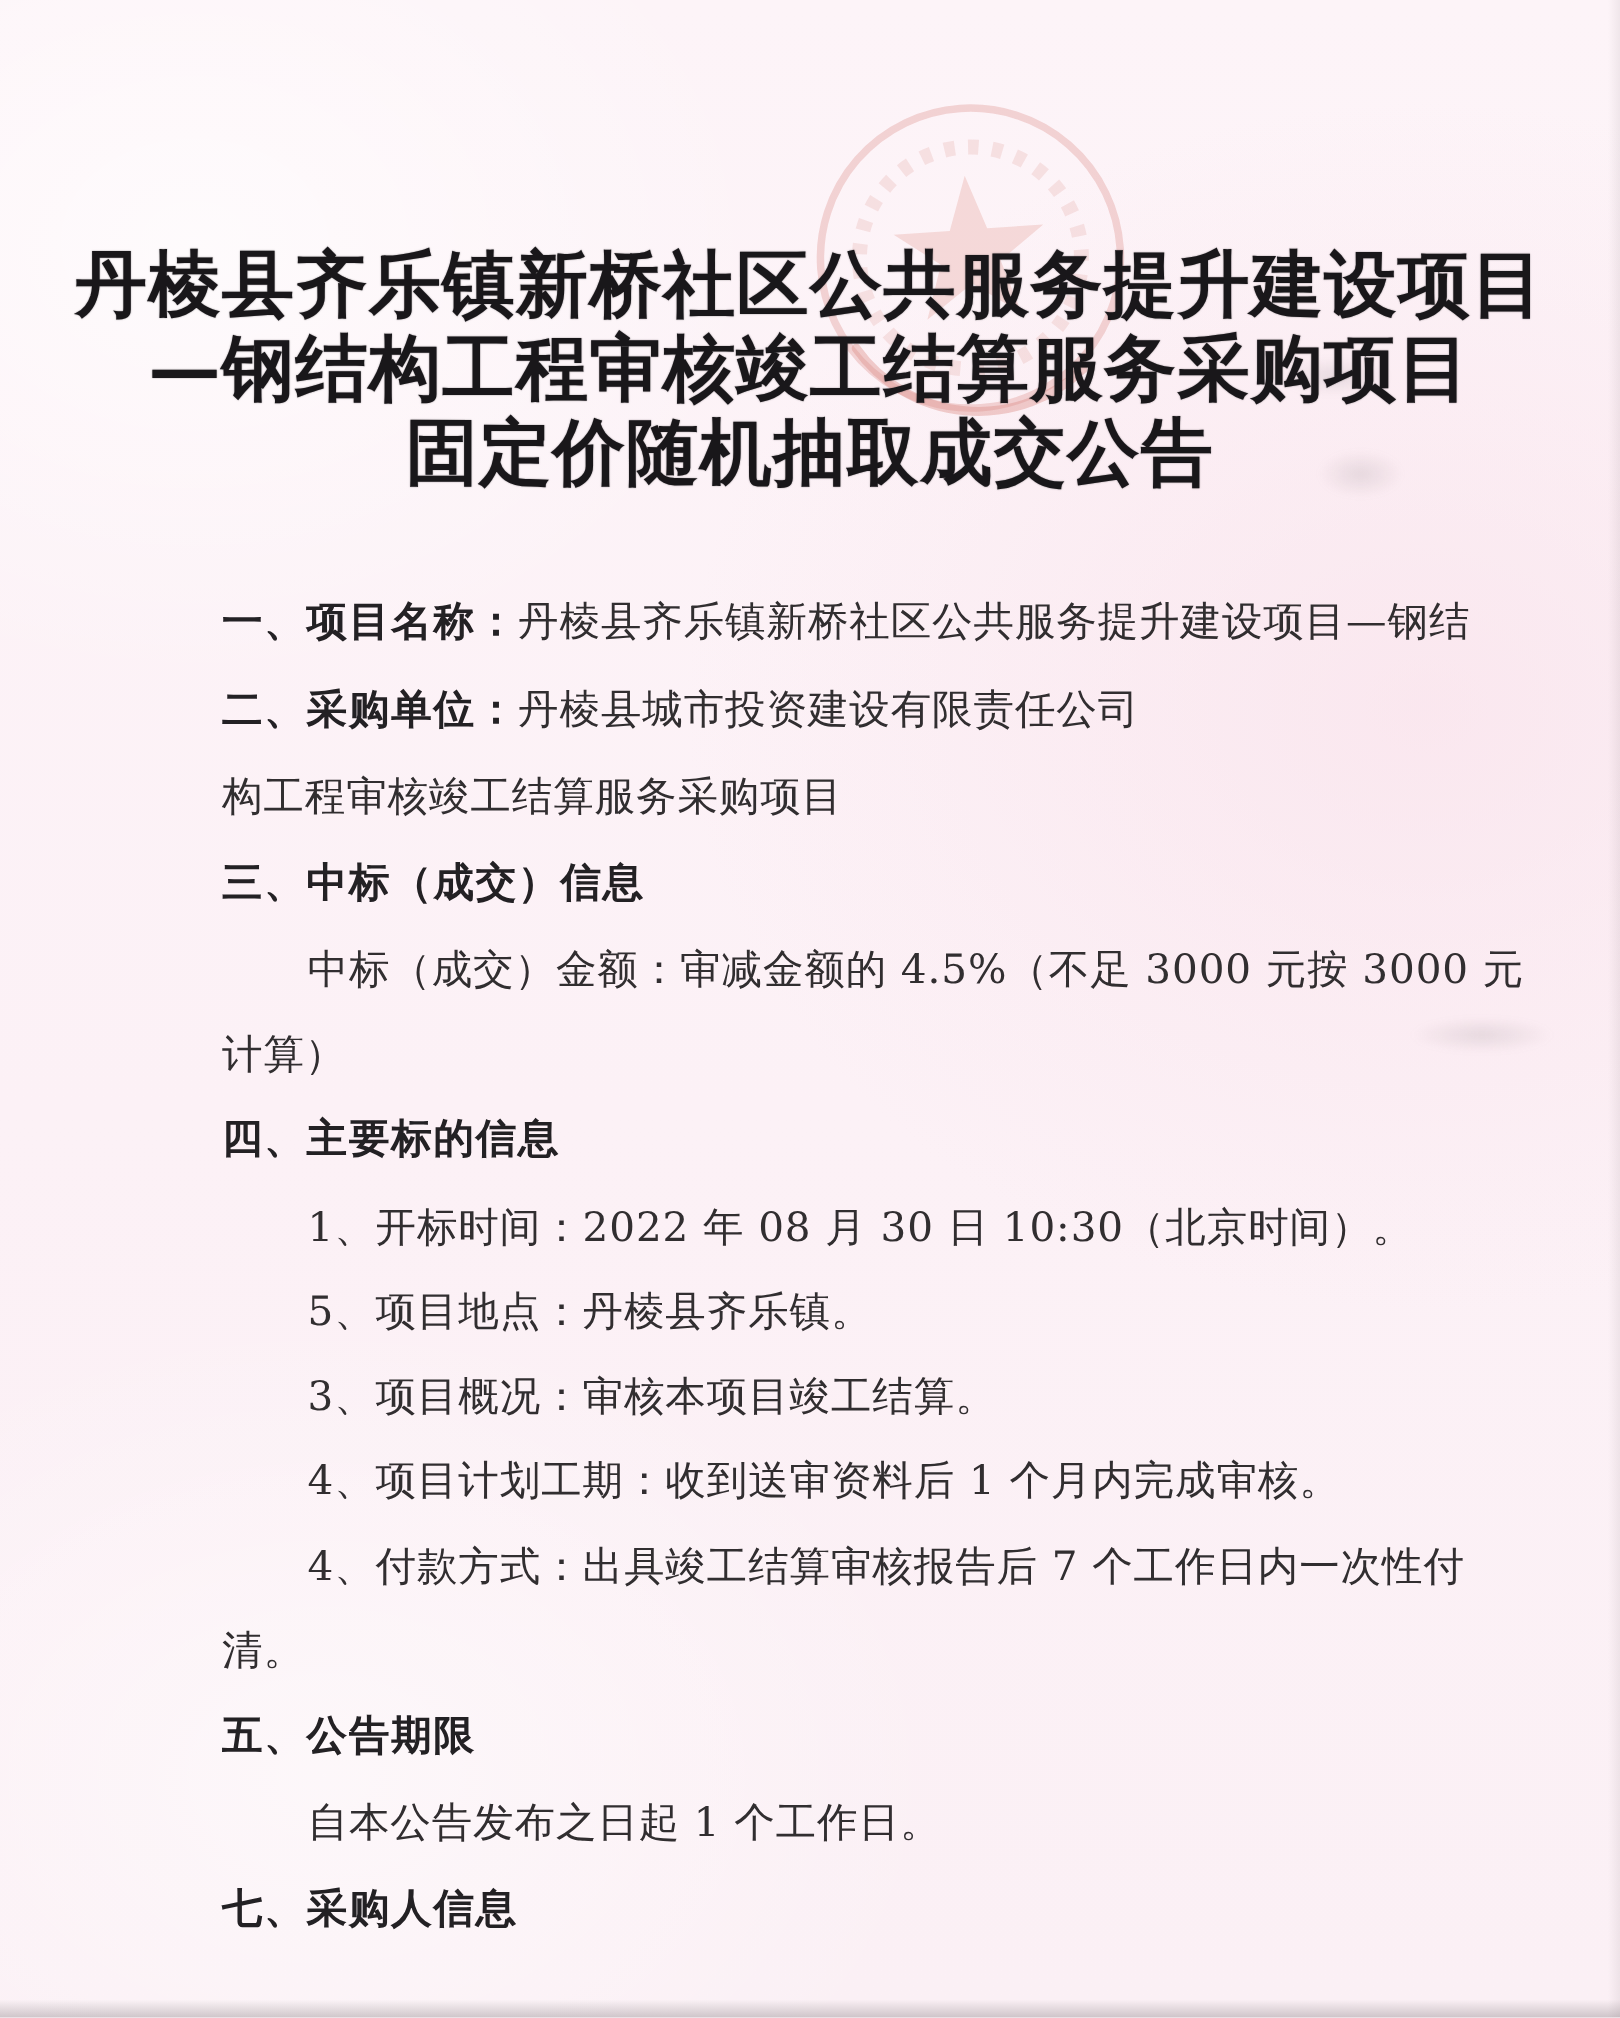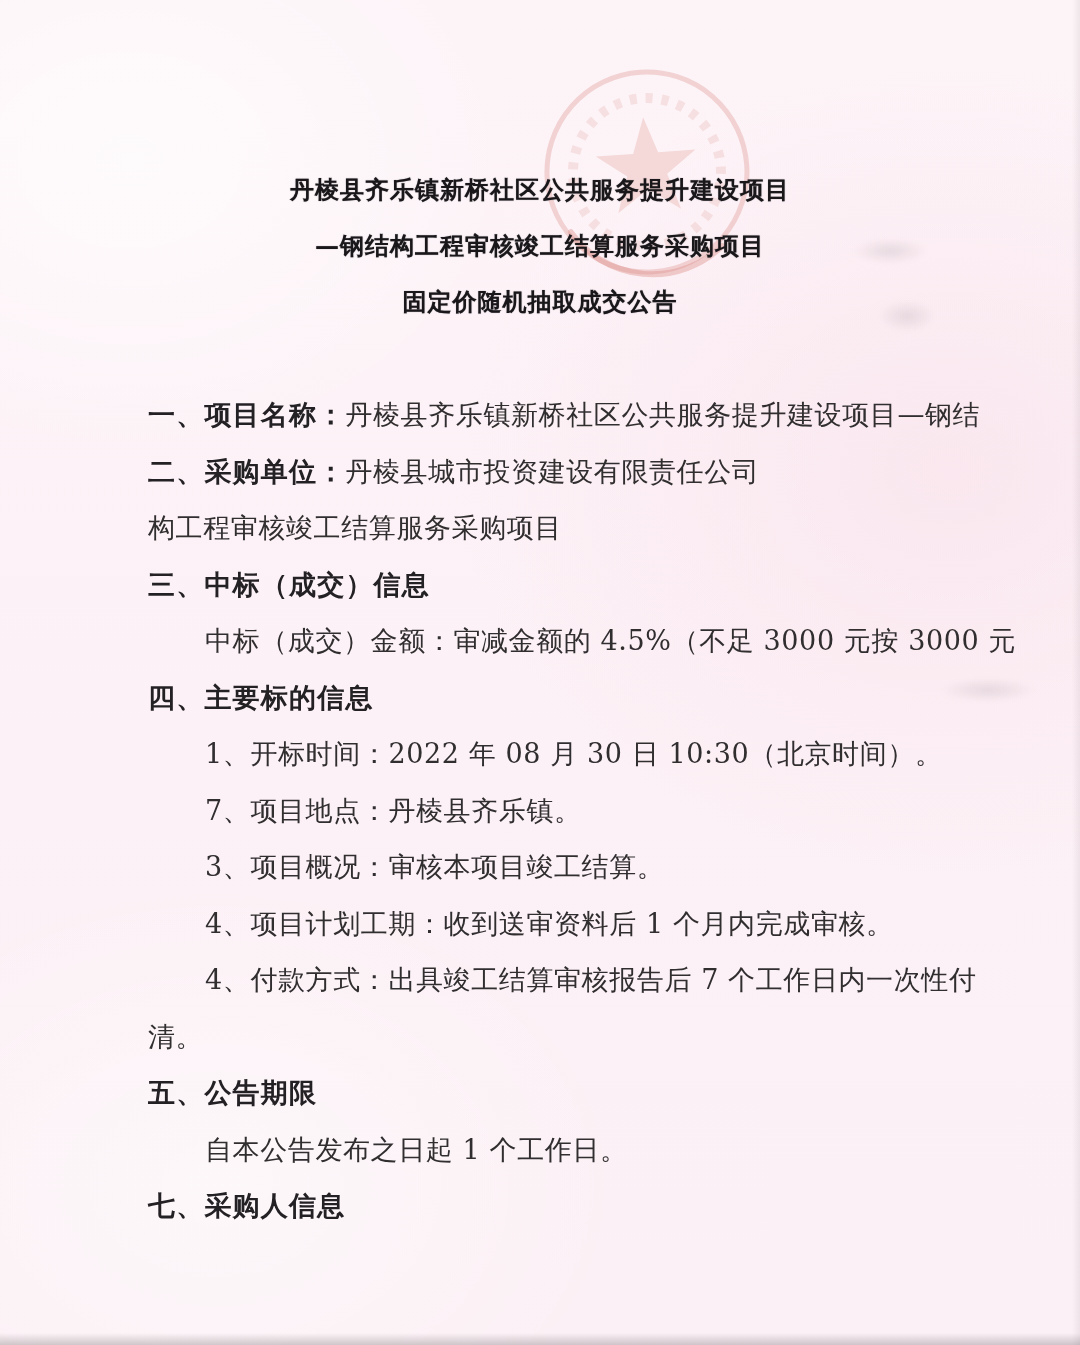--- a/index.html
+++ b/index.html
@@ -22,39 +22,39 @@
     position:absolute;left:530px;top:55px;width:235px;height:235px;
     transform:rotate(-4deg);
     opacity:.9;
   }
 
   
   .title{
     position:absolute;top:162px;left:0;right:0;
     margin:0;
     text-align:center;
-    font-size:24px;line-height:56px;
+    font-size:48px;line-height:56px;
     font-weight:bold;
     letter-spacing:1px;
     color:#19171a;
     font-family:"DejaVu Serif", serif;
   }
   .title .t-line{text-shadow:0 0 1px rgba(25,23,26,.55);}
 
   
   .body-text{
     position:absolute;left:148px;top:387px;width:780px;
     font-size:27px;line-height:56.5px;
     letter-spacing:.6px;
     color:#312e30;
   }
   .b-line{white-space:nowrap;}
   .b-line.ind{margin-left:57px;}
   .run-b{
-    font-family:Liberation Sans, sans-serif;
+    font-family:Liberation Mono, monospace;
     font-weight:700;
     color:#232124;
     letter-spacing:1.2px;
   }
 
   
   .smudge{
     position:absolute;border-radius:50%;
     background:radial-gradient(rgba(125,115,120,.16), rgba(125,115,120,0) 70%);
     filter:blur(2px);
@@ -96,23 +96,24 @@
     <div class="t-line">—钢结构工程审核竣工结算服务采购项目</div>
     <div class="t-line">固定价随机抽取成交公告</div>
   </h1>
 
   <div class="body-text" id="bodyText">
       <div class="b-line"><span class="run-b">一、项目名称：</span><span class="run-n">丹棱县齐乐镇新桥社区公共服务提升建设项目—钢结</span></div>
       <div class="b-line"><span class="run-b">二、采购单位：</span><span class="run-n">丹棱县城市投资建设有限责任公司</span></div>
       <div class="b-line"><span class="run-n">构工程审核竣工结算服务采购项目</span></div>
       <div class="b-line"><span class="run-b">三、中标（成交）信息</span></div>
       <div class="b-line ind"><span class="run-n">中标（成交）金额：审减金额的 4.5%（不足 3000 元按 3000 元</span></div>
+      <div class="b-line"><span class="run-n">计算）</span></div>
       <div class="b-line"><span class="run-b">四、主要标的信息</span></div>
       <div class="b-line ind"><span class="run-n">1、开标时间：2022 年 08 月 30 日 10:30（北京时间）。</span></div>
-      <div class="b-line ind"><span class="run-n">7、项目地点：丹棱县齐乐镇。</span></div>
+      <div class="b-line ind"><span class="run-n">5、项目地点：丹棱县齐乐镇。</span></div>
       <div class="b-line ind"><span class="run-n">3、项目概况：审核本项目竣工结算。</span></div>
       <div class="b-line ind"><span class="run-n">4、项目计划工期：收到送审资料后 1 个月内完成审核。</span></div>
       <div class="b-line ind"><span class="run-n">4、付款方式：出具竣工结算审核报告后 7 个工作日内一次性付</span></div>
       <div class="b-line"><span class="run-n">清。</span></div>
       <div class="b-line"><span class="run-b">五、公告期限</span></div>
       <div class="b-line ind"><span class="run-n">自本公告发布之日起 1 个工作日。</span></div>
       <div class="b-line"><span class="run-b">七、采购人信息</span></div>
     </div>
 
   <div class="bottom-shade"></div>

